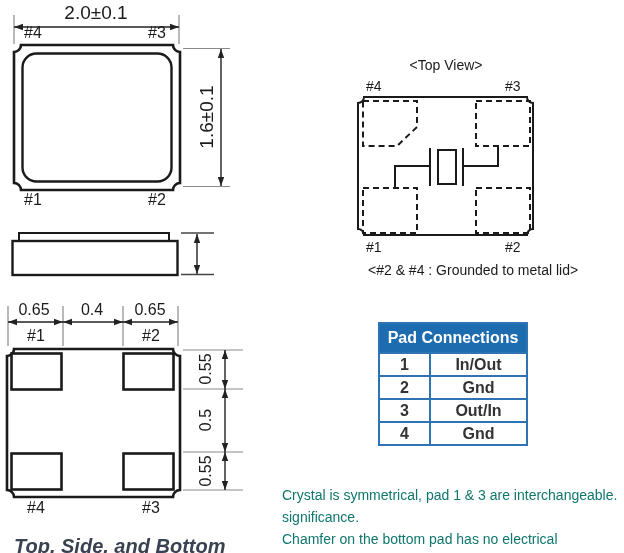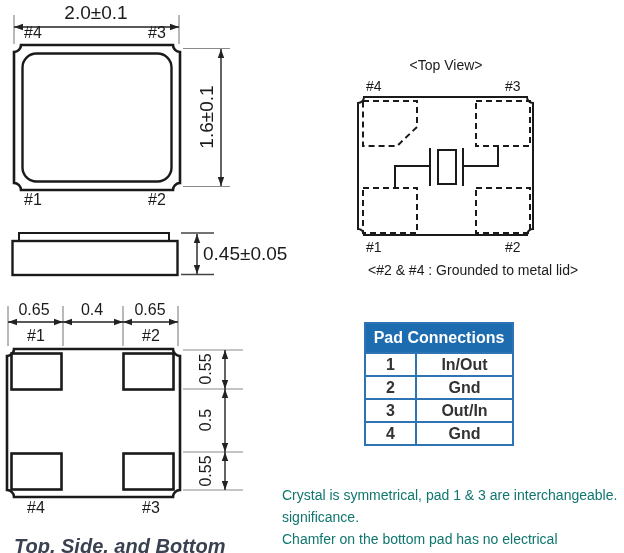--- a/index.html
+++ b/index.html
@@ -9,21 +9,21 @@
   .lbl{position:absolute;color:#1b1b1b;white-space:nowrap;line-height:1;}
   .ctr{transform:translateX(-50%);}
   .rot{transform:translate(-50%,-50%) rotate(-90deg);transform-origin:center;}
   .dim{font-size:19px;}
   .dim-sm{font-size:16px;}
   .padlbl{font-size:16px;}
   .schemlbl{font-size:14px;}
   .schem-note{font-size:14px;color:#1b1b1b;}
   .caption{font-size:20px;font-style:italic;font-weight:600;color:#3a4150;margin-top:20px;}
   .note-block{position:absolute;left:282px;top:484px;width:340px;color:#0f766e;font-size:14px;line-height:22px;}
-  table.pc{position:absolute;left:364px;top:322px;border-collapse:collapse;background:#ffffff;border:2px solid #2e74b5;}
+  table.pc{position:absolute;left:378px;top:322px;border-collapse:collapse;background:#ffffff;border:2px solid #2e74b5;}
   table.pc th{background:#1e6cb0;color:#ffffff;font-size:16px;font-weight:700;height:28px;padding:0 6px;border:2px solid #2e74b5;}
   table.pc td{border:2px solid #2e74b5;font-size:16px;font-weight:600;color:#333333;text-align:center;height:21px;padding:0;}
   td.c1{width:49px;}
   td.c2{width:95px;}
 </style>
 </head>
 <body>
 
 <div class="stage">
 
@@ -117,21 +117,20 @@
     </g>
   </svg>
 
   <div class="lbl dim ctr" style="left:96px;top:3px;">2.0±0.1</div>
   <div class="lbl dim rot" style="left:206px;top:117px;">1.6±0.1</div>
   <div class="lbl padlbl" style="left:24px;top:25px;">#4</div>
   <div class="lbl padlbl" style="left:148px;top:25px;">#3</div>
   <div class="lbl padlbl" style="left:24px;top:192px;">#1</div>
   <div class="lbl padlbl" style="left:148px;top:192px;">#2</div>
 
-  <div class="lbl dim" style="left:203px;top:244px;">0.45±0.05</div>
 
   <div class="lbl dim-sm ctr" style="left:34px;top:302px;">0.65</div>
   <div class="lbl dim-sm ctr" style="left:92px;top:302px;">0.4</div>
   <div class="lbl dim-sm ctr" style="left:150px;top:302px;">0.65</div>
   <div class="lbl dim-sm rot" style="left:206px;top:369px;">0.55</div>
   <div class="lbl dim-sm rot" style="left:206px;top:420px;">0.5</div>
   <div class="lbl dim-sm rot" style="left:206px;top:471px;">0.55</div>
   <div class="lbl padlbl" style="left:27px;top:328px;">#1</div>
   <div class="lbl padlbl" style="left:142px;top:328px;">#2</div>
   <div class="lbl padlbl" style="left:27px;top:500px;">#4</div>

